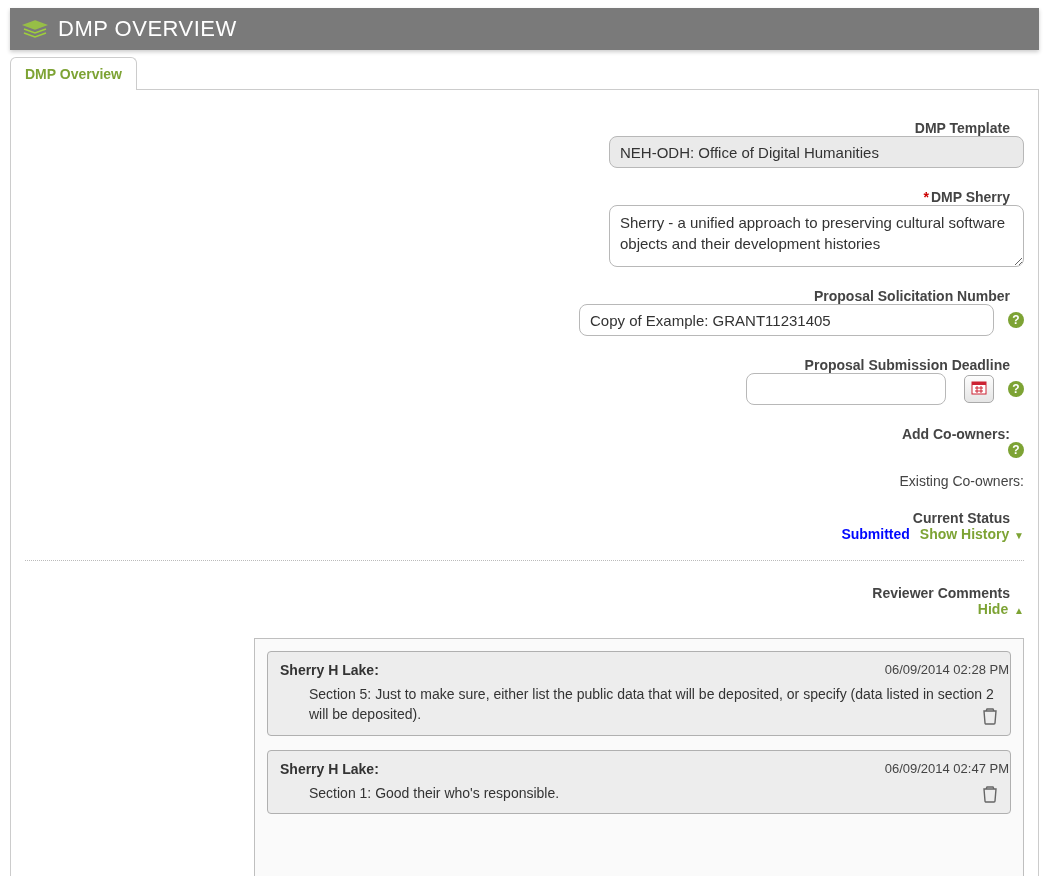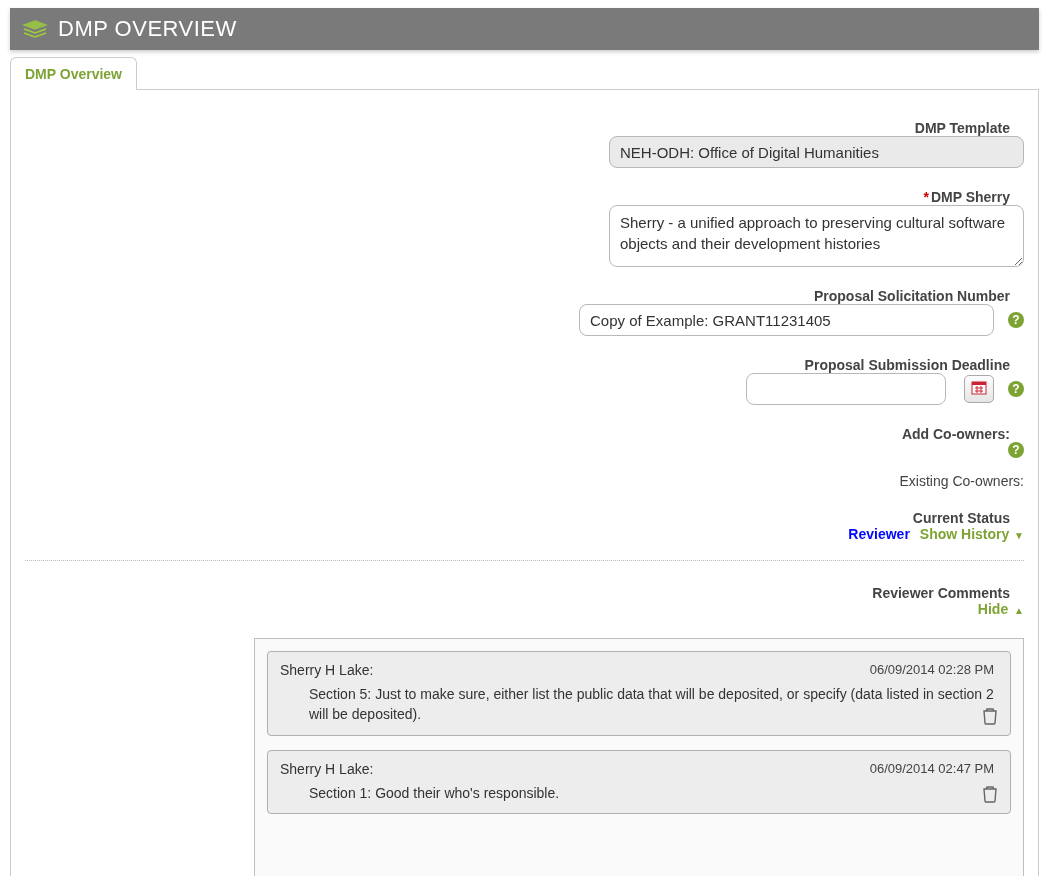--- a/index.html
+++ b/index.html
@@ -144,22 +144,22 @@
     min-height: 294px;
   }
   .comment {
     border: 1px solid #b0b0b0;
     border-radius: 4px;
     background: #ededed;
     padding: 10px 12px;
     margin-bottom: 14px;
     position: relative;
   }
-  .comment .author { font-weight: normal; color: #333; }
-  .comment .timestamp { position: absolute; right: 16px; top: 10px; color: #444; font-size: 13px; }
+  .comment .author { font-weight: bold; color: #333; }
+  .comment .timestamp { position: absolute; right: 1px; top: 10px; color: #444; font-size: 13px; }
   .comment .body { margin: 6px 0 0 29px; color: #333; line-height: 1.45; }
   .comment .trash {
     position: absolute;
     right: 10px;
     bottom: 8px;
     width: 18px; height: 20px;
     cursor: pointer;
     color: #666;
   }
   .add-comments-btn {
@@ -254,21 +254,21 @@
     <div class="form-row" style="margin-top:-6px;">
       <div class="label-col"></div>
       <div class="field-col">
         <span class="existing-owners">Existing Co-owners:</span>
       </div>
     </div>
 
     <div class="form-row">
       <div class="label-col">Current Status</div>
       <div class="field-col">
-        <span class="status-val">Reviewer</span>
+        <span class="status-val">Submitted</span>
         <span class="green-link">
           <span>Show History</span><span class="tri-down"> ▼</span>
         </span>
       </div>
     </div>
 
     <hr class="dotted-sep">
 
     <div class="form-row">
       <div class="label-col">Reviewer Comments</div>

